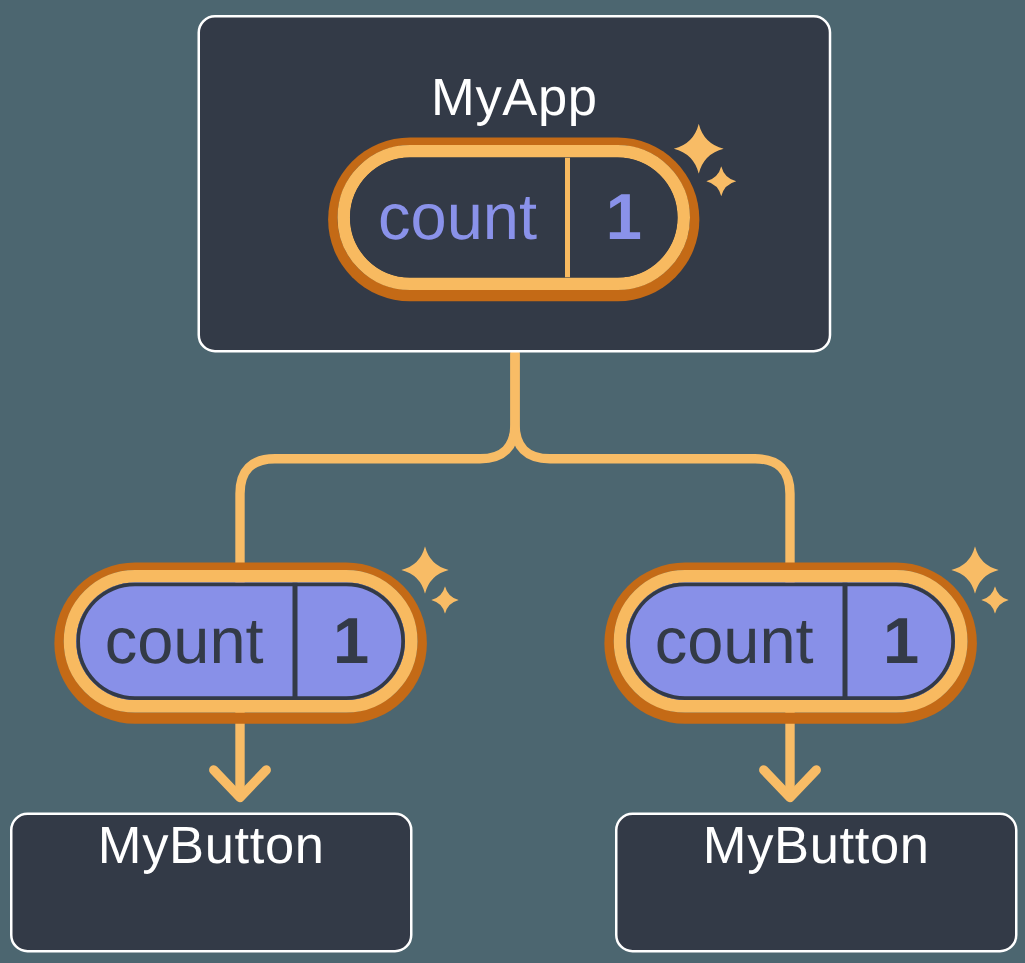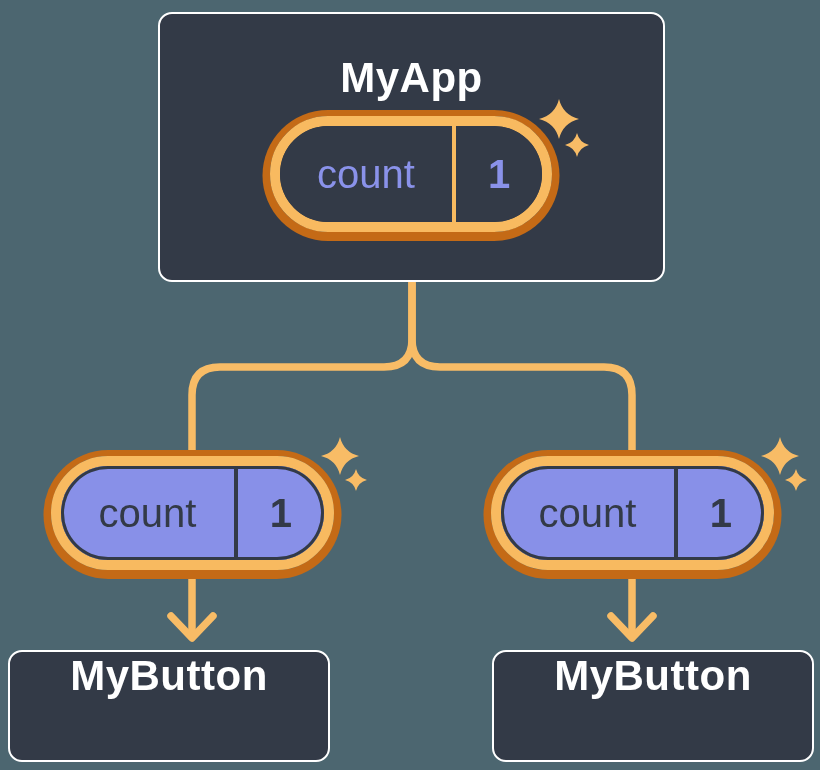--- a/index.html
+++ b/index.html
@@ -11,35 +11,35 @@
   body{background:var(--background,#4C6670);font-family:"Liberation Sans",sans-serif;}
   #stage{position:relative;width:820px;height:770px;background:var(--background,#4C6670);overflow:hidden;}
 
   
   #connector-svg{position:absolute;left:0;top:0;z-index:0;}
   .connector-path{fill:none;stroke:var(--connector,#F8BC66);stroke-width:7.5;stroke-linecap:round;stroke-linejoin:round;}
 
   
   .node{position:absolute;background:var(--node-fill,#333A47);border:2.5px solid var(--node-border,#fff);
         border-radius:14px;z-index:1;}
-  .node-label{color:var(--node-text,#fff);font-size:42px;font-weight:700;letter-spacing:.5px;text-align:center;}
+  .node-label{color:var(--node-text,#fff);font-size:42px;font-weight:400;letter-spacing:.5px;text-align:center;}
   #root-node{left:158px;top:12px;width:507px;height:270px;}
   #root-node .node-label{position:absolute;left:0;right:0;top:40px;}
   .child-node{display:flex;align-items:flex-start;justify-content:center;}
   #child-node-left{left:8px;top:650px;width:322px;height:112px;}
   #child-node-right{left:492px;top:650px;width:322px;height:112px;}
 
   
   .pill{position:absolute;border-radius:999px;border:10px solid var(--ring-inner,#F8BA60);
         box-shadow:0 1.5px 0 7.5px var(--ring-outer,#C46A16);z-index:2;}
   .pill-inner{display:flex;align-items:stretch;height:100%;border-radius:999px;overflow:hidden;}
   .pill--dark .pill-inner{background:var(--node-fill,#333A47);}
   .pill--purple .pill-inner{background:var(--pill-purple,#8890E8);
         box-shadow:inset 0 0 0 3px var(--pill-text-dark,#333A47);}
-  .cell{display:flex;align-items:center;justify-content:center;font-size:40px;line-height:1;}
+  .cell{display:flex;align-items:center;justify-content:center;font-size:52px;line-height:1;}
   .cell-key{flex:2;font-weight:500;}
   .cell-value{flex:1;font-weight:700;}
   .pill--dark .cell{color:var(--pill-text-purple,#8A92EA);}
   .pill--purple .cell{color:var(--pill-text-dark,#333A47);}
   .pill-divider{width:4px;flex:0 0 4px;}
   .pill--dark .pill-divider{background:var(--ring-inner,#F8BA60);}
   .pill--purple .pill-divider{background:var(--pill-text-dark,#333A47);}
   #root-pill{left:110px;top:102px;width:282px;height:116px;}  
   #left-pill{left:51px;top:456px;width:283px;height:114px;}
   #right-pill{left:491px;top:456px;width:283px;height:114px;}

